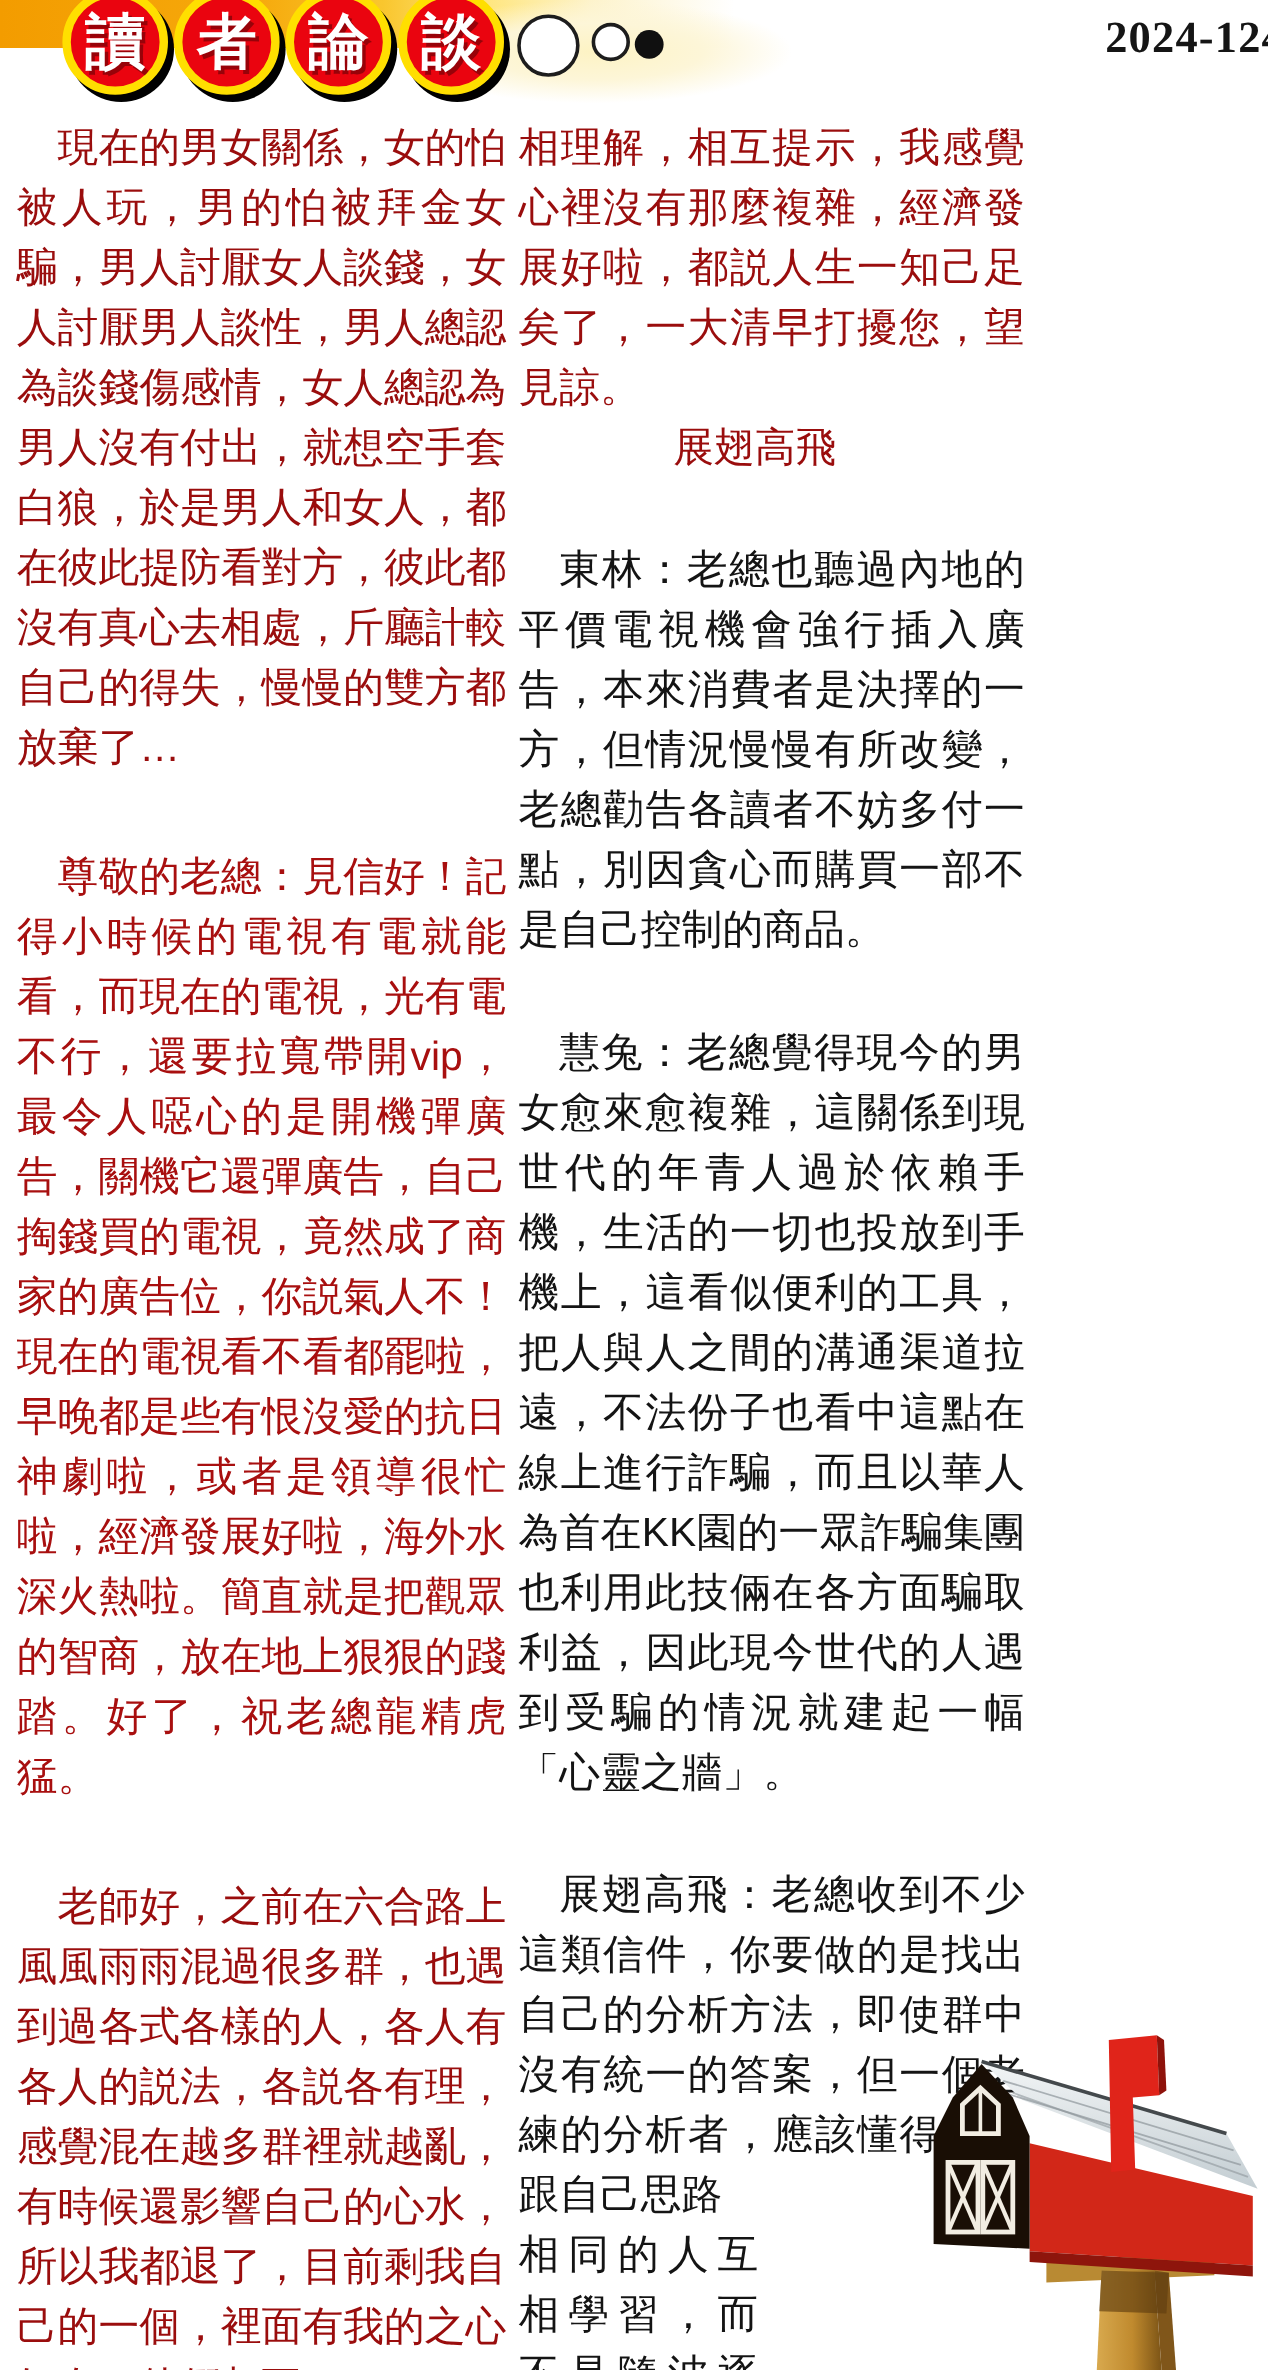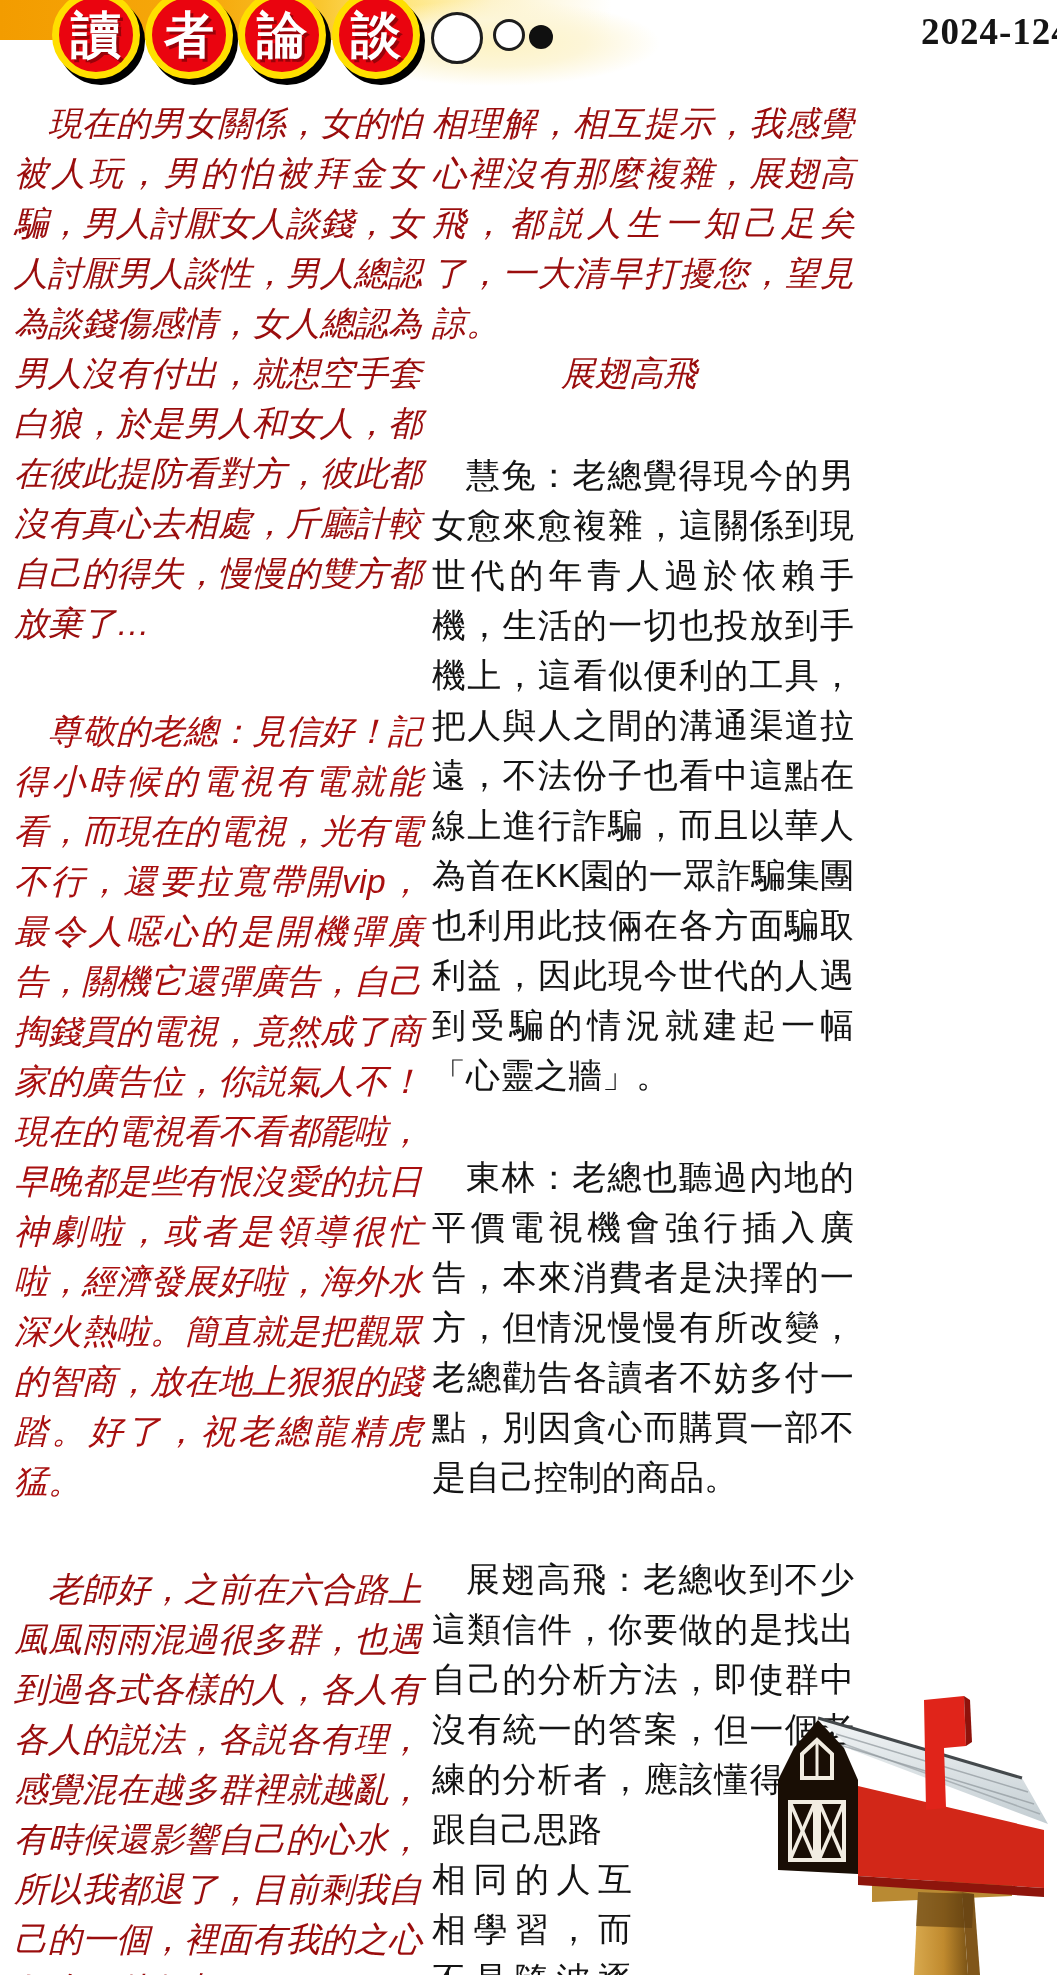--- a/index.html
+++ b/index.html
@@ -32,21 +32,21 @@
   .issue{
     position:absolute;left:921px;top:10px;width:160px;
     font-family:"Liberation Serif","DejaVu Serif",serif;
     font-size:37px;font-weight:600;color:#151515;letter-spacing:1px;white-space:nowrap;
   }
   
   .col{position:absolute;top:98px;}
   .col-left{left:14px;width:408px;}
   .col-right{left:432px;width:422px;}
   p{margin:0;font-size:34px;line-height:50px;text-align:justify;text-justify:inter-ideograph;}
-  .letter{color:#9a0d0d;font-weight:500;font-style:italic;}
+  .letter{color:#9a0d0d;font-weight:500;}
   .letter2{color:#a80f0f;}
   .reply{color:#141414;font-weight:500;}
   .indent{text-indent:34px;}
   .sig{text-align:center;}
   .pr20{padding-right:20px;} .pr16{padding-right:16px;} .pr28{padding-right:28px;}
   .mt50{margin-top:58px;} .mt52{margin-top:52px;}
   .wrap-narrow{width:200px;}
   
   .mailbox{position:absolute;left:772px;top:1692px;width:285px;height:283px;}
 </style>
@@ -77,26 +77,26 @@
 
 <div class="col col-left">
   <p class="letter indent">現在的男女關係，女的怕被人玩，男的怕被拜金女騙，男人討厭女人談錢，女人討厭男人談性，男人總認為談錢傷感情，女人總認為男人沒有付出，就想空手套白狼，於是男人和女人，都在彼此提防看對方，彼此都沒有真心去相處，斤廳計較自己的得失，慢慢的雙方都放棄了…</p>
 
   <p class="letter letter2 indent mt50">尊敬的老總：見信好！記得小時候的電視有電就能看，而現在的電視，光有電不行，還要拉寬帶開vip，最令人噁心的是開機彈廣告，關機它還彈廣告，自己掏錢買的電視，竟然成了商家的廣告位，你説氣人不！現在的電視看不看都罷啦，早晚都是些有恨沒愛的抗日神劇啦，或者是領導很忙啦，經濟發展好啦，海外水深火熱啦。簡直就是把觀眾的智商，放在地上狠狠的踐踏。好了，祝老總龍精虎猛。</p>
 
   <p class="letter indent mt50">老師好，之前在六合路上風風雨雨混過很多群，也遇到過各式各樣的人，各人有各人的説法，各説各有理，感覺混在越多群裡就越亂，有時候還影響自己的心水，所以我都退了，目前剩我自己的一個，裡面有我的之心好友，他們都互</p>
 </div>
 
 <div class="col col-right">
-  <p class="letter">相理解，相互提示，我感覺心裡沒有那麼複雜，展翅高飛，都説人生一知己足矣了，一大清早打擾您，望見諒。</p>
+  <p class="letter">相理解，相互提示，我感覺心裡沒有那麼複雜，經濟發展好啦，都説人生一知己足矣了，一大清早打擾您，望見諒。</p>
   <p class="letter sig pr28">展翅高飛</p>
 
+  <p class="reply indent mt52">東林：老總也聽過內地的平價電視機會強行插入廣告，本來消費者是決擇的一方，但情況慢慢有所改變，老總勸告各讀者不妨多付一點，別因貪心而購買一部不是自己控制的商品。</p>
+
   <p class="reply indent mt52">慧兔：老總覺得現今的男女愈來愈複雜，這關係到現世代的年青人過於依賴手機，生活的一切也投放到手機上，這看似便利的工具，把人與人之間的溝通渠道拉遠，不法份子也看中這點在線上進行詐騙，而且以華人為首在KK園的一眾詐騙集團也利用此技倆在各方面騙取利益，因此現今世代的人遇到受騙的情況就建起一幅「心靈之牆」。</p>
-
-  <p class="reply indent mt52">東林：老總也聽過內地的平價電視機會強行插入廣告，本來消費者是決擇的一方，但情況慢慢有所改變，老總勸告各讀者不妨多付一點，別因貪心而購買一部不是自己控制的商品。</p>
 
   <p class="reply indent mt52">展翅高飛：老總收到不少這類信件，你要做的是找出自己的分析方法，即使群中沒有統一的答案，但一個老練的分析者，應該懂得找出跟自己思路</p>
   <p class="reply wrap-narrow">相同的人互相學習，而不是隨波逐流毫無目標地跟隨。</p>
 </div>
 
 <div class="mailbox">
   <svg width="285" height="283" viewBox="0 0 285 283" xmlns="http://www.w3.org/2000/svg">
     <defs>
       <linearGradient id="wood" x1="0" y1="0" x2="1" y2="0">
         <stop offset="0" stop-color="#d8a94e"></stop>

